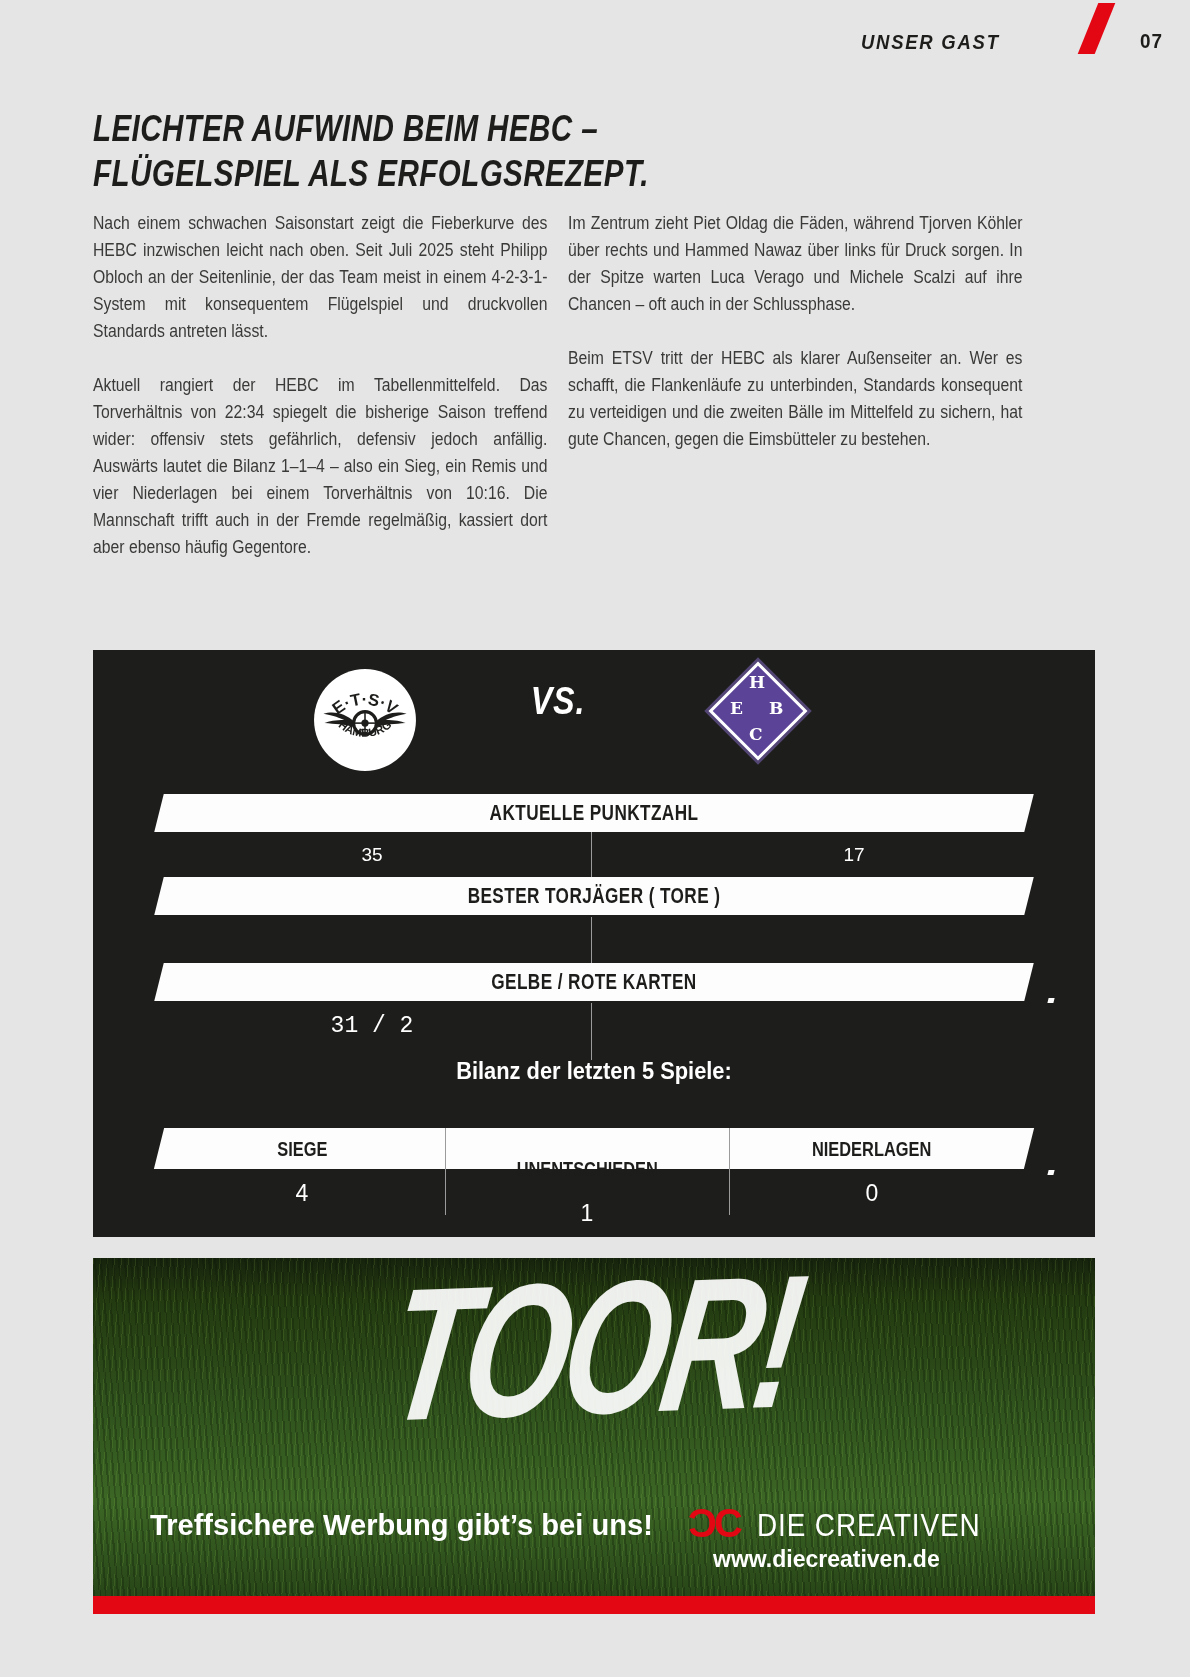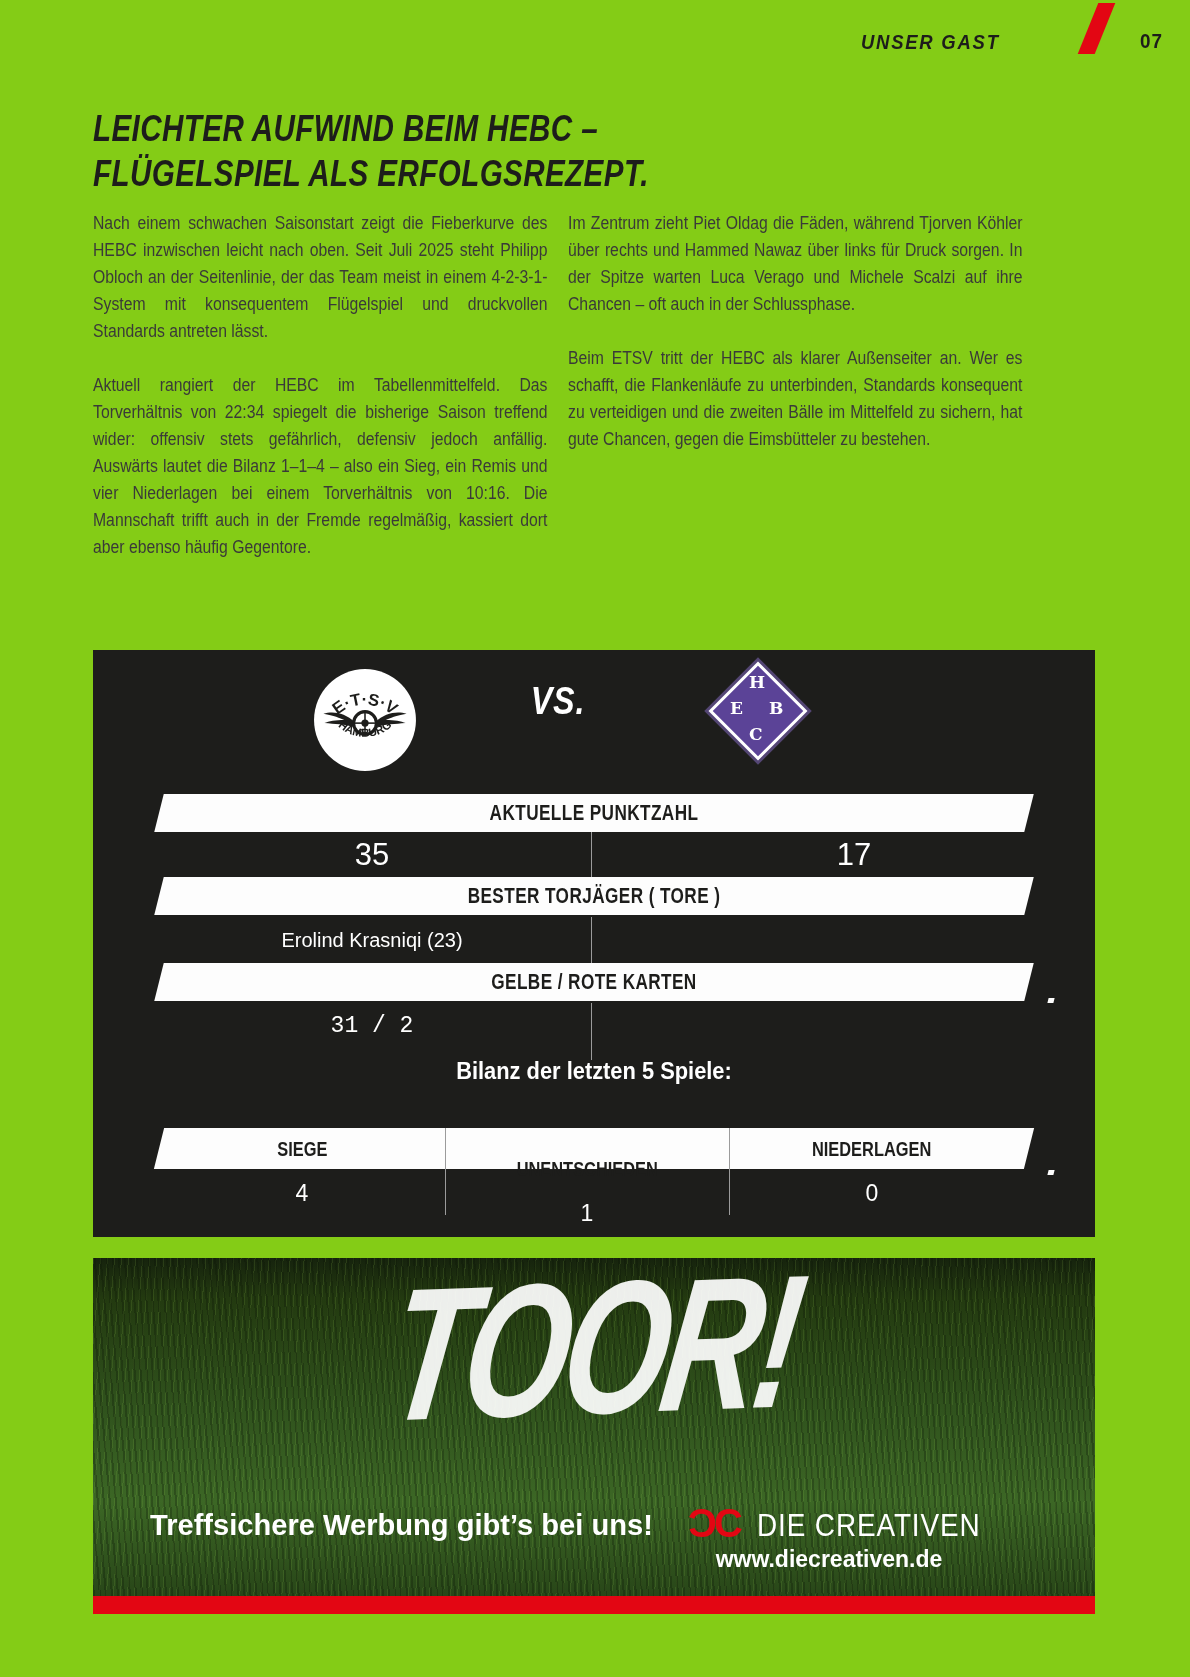--- a/index.html
+++ b/index.html
@@ -1,16 +1,16 @@
 <!DOCTYPE html>
 <html><head>
 <meta charset="utf-8">
 <style>
   html,body{margin:0;padding:0;background:#fff;}
-  #page{position:relative;width:1190px;height:1677px;background:#84cc16;overflow:hidden;
+  #page{position:relative;width:1190px;height:1677px;background:#e5e5e5;overflow:hidden;
         font-family:"Liberation Sans",sans-serif;color:#1d1d1b;}
 
   
   .section-label{position:absolute;right:190px;top:30px;font-style:italic;font-weight:700;
     font-size:21px;letter-spacing:2px;transform:scaleX(.88);transform-origin:right center;white-space:nowrap;}
   .red-slash{position:absolute;left:1088px;top:3px;width:17px;height:51px;background:#e30613;
     transform:skewX(-22deg);}
   .page-number{position:absolute;left:1140px;top:29px;font-weight:700;font-size:21px;
     letter-spacing:1px;transform:scaleX(.9);transform-origin:left center;}
 
@@ -37,21 +37,21 @@
   .hebc-letter{position:absolute;color:#fff;font-family:"DejaVu Serif",serif;font-size:17px;font-weight:700;}
   .hl-h{left:46px;top:16px;} .hl-e{left:27px;top:42px;} .hl-b{left:66px;top:42px;} .hl-c{left:46px;top:68px;}
 
   .statbar{position:absolute;left:66px;width:870px;height:38px;background:#fdfdfd;
     transform:skewX(-14deg);}
   .statbar .lbl{display:block;text-align:center;font-weight:700;color:#1d1d1b;font-size:21.5px;
     line-height:38px;letter-spacing:.5px;transform:skewX(14deg) scaleX(.8);white-space:nowrap;}
   .bar1{top:144px;} .bar2{top:227px;} .bar3{top:313px;} .bar4{top:478px;height:41px;}
 
   .valcell{position:absolute;color:#fff;text-align:center;white-space:nowrap;}
-  .vrow1{top:182px;height:46px;line-height:46px;font-size:31px;}
+  .vrow1{top:182px;height:46px;line-height:46px;font-size:19px;}
   .vrow2{top:267px;height:46px;line-height:46px;font-size:20px;}
   .vrow3{top:353px;height:47px;line-height:47px;font-size:23px;font-family:Liberation Mono, monospace;}
   .cell-l{left:60px;width:438px;} .cell-r{left:498px;width:438px;padding-left:44px;}
 
   .vdivider{position:absolute;width:1px;background:#9b9b9b;}
   .d1{left:498px;top:182px;height:46px;} .d2{left:498px;top:267px;height:46px;}
   .d3{left:498px;top:353px;height:57px;}
   .d4{left:352px;top:478px;height:87px;z-index:3;} .d5{left:636px;top:478px;height:87px;z-index:3;}
 
   .bilanz-title{position:absolute;left:0;top:408px;width:1002px;text-align:center;color:#fff;
@@ -74,22 +74,22 @@
       linear-gradient(180deg,#16230d 0%,#233a10 12%,#30531d 45%,#3c6725 72%,#284618 100%);}
   .toor{position:absolute;left:0;right:0;top:-18px;text-align:center;color:rgba(255,255,255,.92);
     font-style:italic;font-weight:700;font-size:188px;letter-spacing:-8px;
     transform:rotate(-2deg) skewX(-10deg) scaleX(.72);}
   .tagline{position:absolute;left:57px;top:250px;color:#fff;font-weight:700;font-size:30px;
     transform:scaleX(.97);transform-origin:left top;white-space:nowrap;}
   .dc-mark{position:absolute;left:595px;top:243px;color:#e30613;font-weight:700;font-size:40px;
     letter-spacing:-3px;}
   .brand{position:absolute;left:664px;top:250px;color:#fff;font-weight:400;font-size:31px;
     letter-spacing:1px;transform:scaleX(.9);transform-origin:left top;white-space:nowrap;}
-  .url{position:absolute;left:600px;top:288px;width:272px;text-align:center;color:#fff;
-    font-weight:700;font-size:23px;white-space:nowrap;}
+  .url{position:absolute;left:600px;top:288px;width:272px;text-align:left;color:#fff;
+    font-weight:700;font-size:23px;white-space:nowrap;padding-left:20px;}
   .redbar{position:absolute;left:93px;top:1596px;width:1002px;height:18px;background:#e30613;}
 </style>
 </head>
 <body>
 
 <div id="page">
 
   <div class="section-label">UNSER GAST</div>
   <div class="red-slash"></div>
   <div class="page-number">07</div>
@@ -145,21 +145,20 @@
     <div class="statbar bar1">
       <span class="lbl">AKTUELLE PUNKTZAHL</span>
     </div>
     <div class="valcell vrow1 cell-l">35</div>
     <div class="valcell vrow1 cell-r">17</div>
     <div class="vdivider d1"></div>
 
     <div class="statbar bar2">
       <span class="lbl">BESTER TORJÄGER ( TORE )</span>
     </div>
-    <div class="valcell vrow2 cell-l">Erolind Krasniqi (23)</div>
     <div class="vdivider d2"></div>
 
     <div class="statbar bar3">
       <span class="lbl">GELBE / ROTE KARTEN</span>
     </div>
     <div class="valcell vrow3 cell-l">31 / 2</div>
     <div class="vdivider d3"></div>
     <div class="speck sp3"></div>
 
     <div class="bilanz-title">Bilanz der letzten 5 Spiele:</div>

